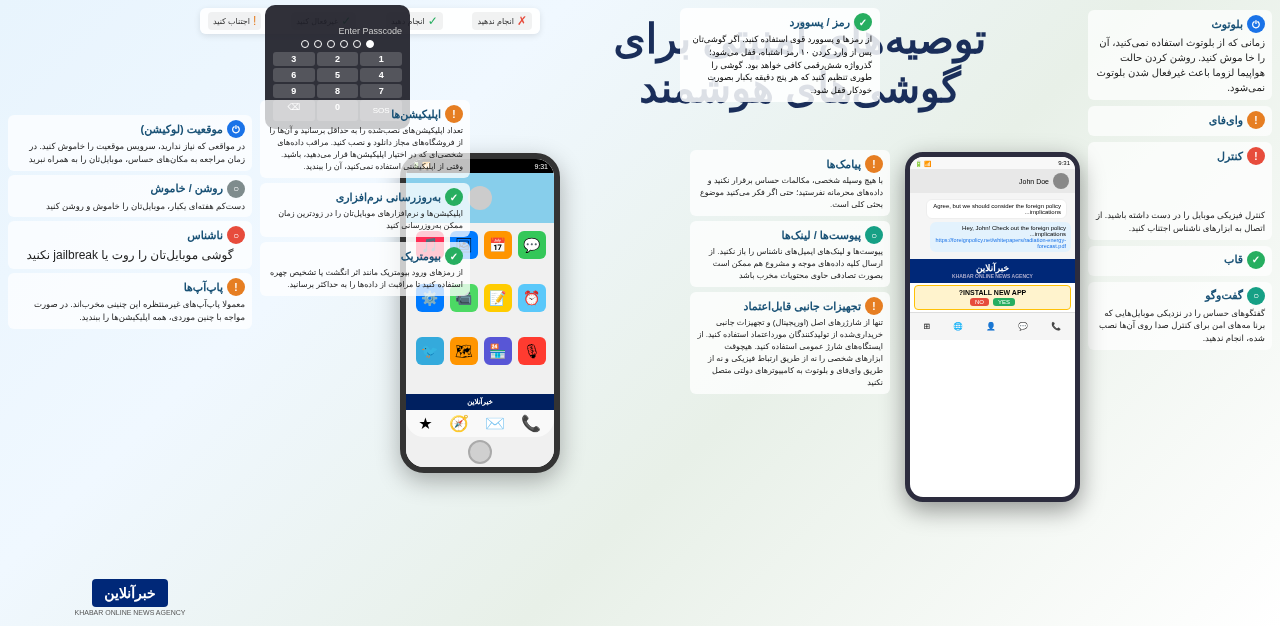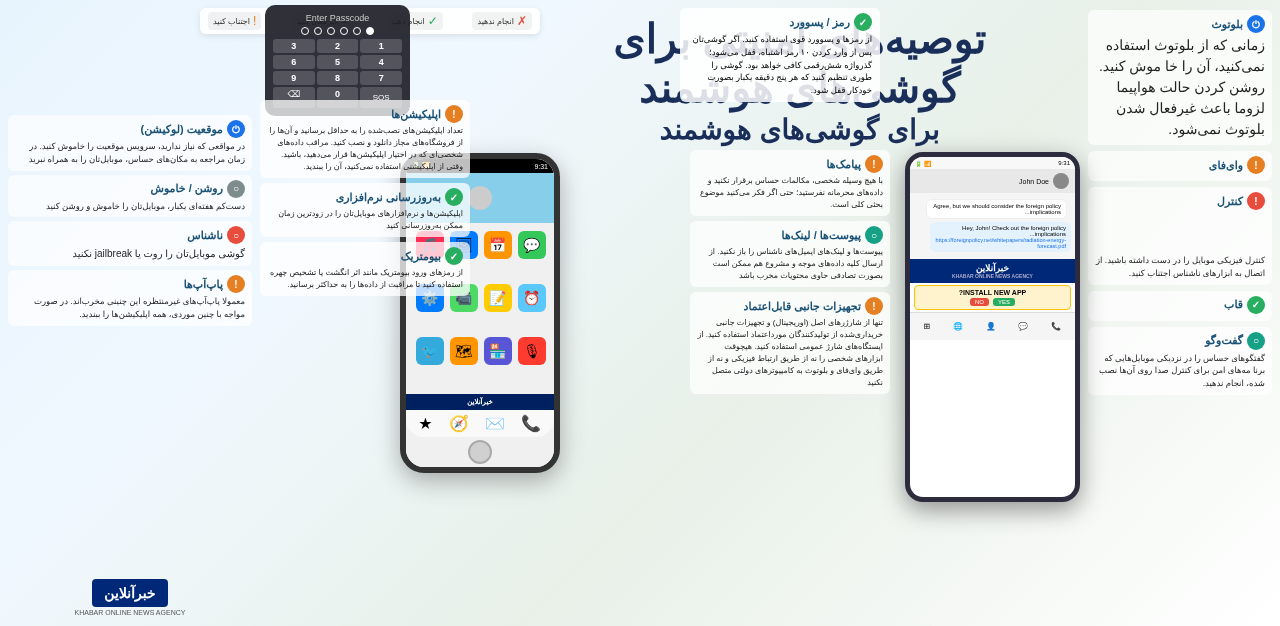--- a/index.html
+++ b/index.html
@@ -333,31 +333,30 @@
       <span>غیرفعال کنید</span>
     </div>
     <div class="banner-btn">
       <span style="color:#e67e22; font-size:12px;">!</span>
       <span>اجتناب کنید</span>
     </div>
   </div>
 
   <div class="main-title" style="right: 290px; top: 15px; width: 380px;">
     <div class="title-line1" style="font-size:41px; font-weight:bold; color:#1a2e5a;text-align:center;">توصیه‌های امنیتی برای گوشی‌های هوشمند</div>
-    <div class="title-line2" style="font-size:28px; font-weight:bold; color:#1a2e5a;">برای گوشی‌های هوشمند</div>
   </div>
 
   <div class="left-col">
 
     <div class="tip-block">
       <div class="tip-title">
         <span class="icon-circle icon-blue">⏻</span>
         <span>بلوتوث</span>
       </div>
-      <div style="font-size:14px;">زمانی که از بلوتوث استفاده نمی‌کنید، آن را خا موش کنید. روشن کردن حالت هواپیما لزوما باعث غیرفعال شدن بلوتوث نمی‌شود.</div>
+      <div style="font-size:10px;">زمانی که از بلوتوث استفاده نمی‌کنید، آن را خا موش کنید. روشن کردن حالت هواپیما لزوما باعث غیرفعال شدن بلوتوث نمی‌شود.</div>
     </div>
 
     <div class="tip-block">
       <div class="tip-title">
         <span class="icon-circle icon-orange">!</span>
         <span>وای‌فای</span>
       </div>
     </div>
 
     <div class="tip-block">
@@ -381,21 +380,21 @@
         <span>گفت‌وگو</span>
       </div>
       <div style="font-size:8.5px;">گفتگوهای حساس را در نزدیکی موبایل‌هایی که برنا مه‌های امن برای کنترل صدا روی آن‌ها نصب شده، انجام ندهید.</div>
     </div>
 
   </div>
 
   <div class="center-col">
 
     <div style="position:absolute; left:5px; top:5px; width:145px; background:rgba(30,30,40,0.92); border-radius:10px; padding:8px; color:white; font-size:8px;">
-      <div style="text-align:center; font-size:9px; margin-bottom:4px; color:#ccc;">Enter Passcode</div>
+      <div style="text-align:right; font-size:9px; margin-bottom:4px; color:#ccc;margin-top:13px;">Enter Passcode</div>
       <div style="display:flex; justify-content:center; gap:5px; margin:4px 0;">
         <span style="width:8px;height:8px;border-radius:50%;border:1.5px solid white;display:inline-block;background:white;"></span>
         <span style="width:8px;height:8px;border-radius:50%;border:1.5px solid white;display:inline-block;"></span>
         <span style="width:8px;height:8px;border-radius:50%;border:1.5px solid white;display:inline-block;"></span>
         <span style="width:8px;height:8px;border-radius:50%;border:1.5px solid white;display:inline-block;"></span>
         <span style="width:8px;height:8px;border-radius:50%;border:1.5px solid white;display:inline-block;"></span>
         <span style="width:8px;height:8px;border-radius:50%;border:1.5px solid white;display:inline-block;"></span>
       </div>
       <div style="display:grid;grid-template-columns:repeat(3,1fr);gap:2px;margin-top:4px;">
         <div style="background:rgba(255,255,255,0.18);border-radius:3px;text-align:center;padding:2px;font-size:9px;font-weight:bold;">1</div>
@@ -564,21 +563,21 @@
         <span>روشن / خاموش</span>
       </div>
       <div style="font-size:8.5px;">دست‌کم هفته‌ای یکبار، موبایل‌تان را خاموش و روشن کنید</div>
     </div>
 
     <div class="tip-block">
       <div class="tip-title">
         <span class="icon-circle icon-red">○</span>
         <span>ناشناس</span>
       </div>
-      <div style="font-size:10px;">گوشی موبایل‌تان را روت یا jailbreak نکنید</div>
+      <div style="font-size:12px;text-align:center;">گوشی موبایل‌تان را روت یا jailbreak نکنید</div>
     </div>
 
     <div class="tip-block">
       <div class="tip-title">
         <span class="icon-circle icon-orange">!</span>
         <span>پاپ‌آپ‌ها</span>
       </div>
       <div style="font-size:8.5px;">معمولا پاپ‌آپ‌های غیرمنتظره این چنینی مخرب‌اند. در صورت مواجه با چنین موردی، همه اپلیکیشن‌ها را ببندید.</div>
     </div>
 

